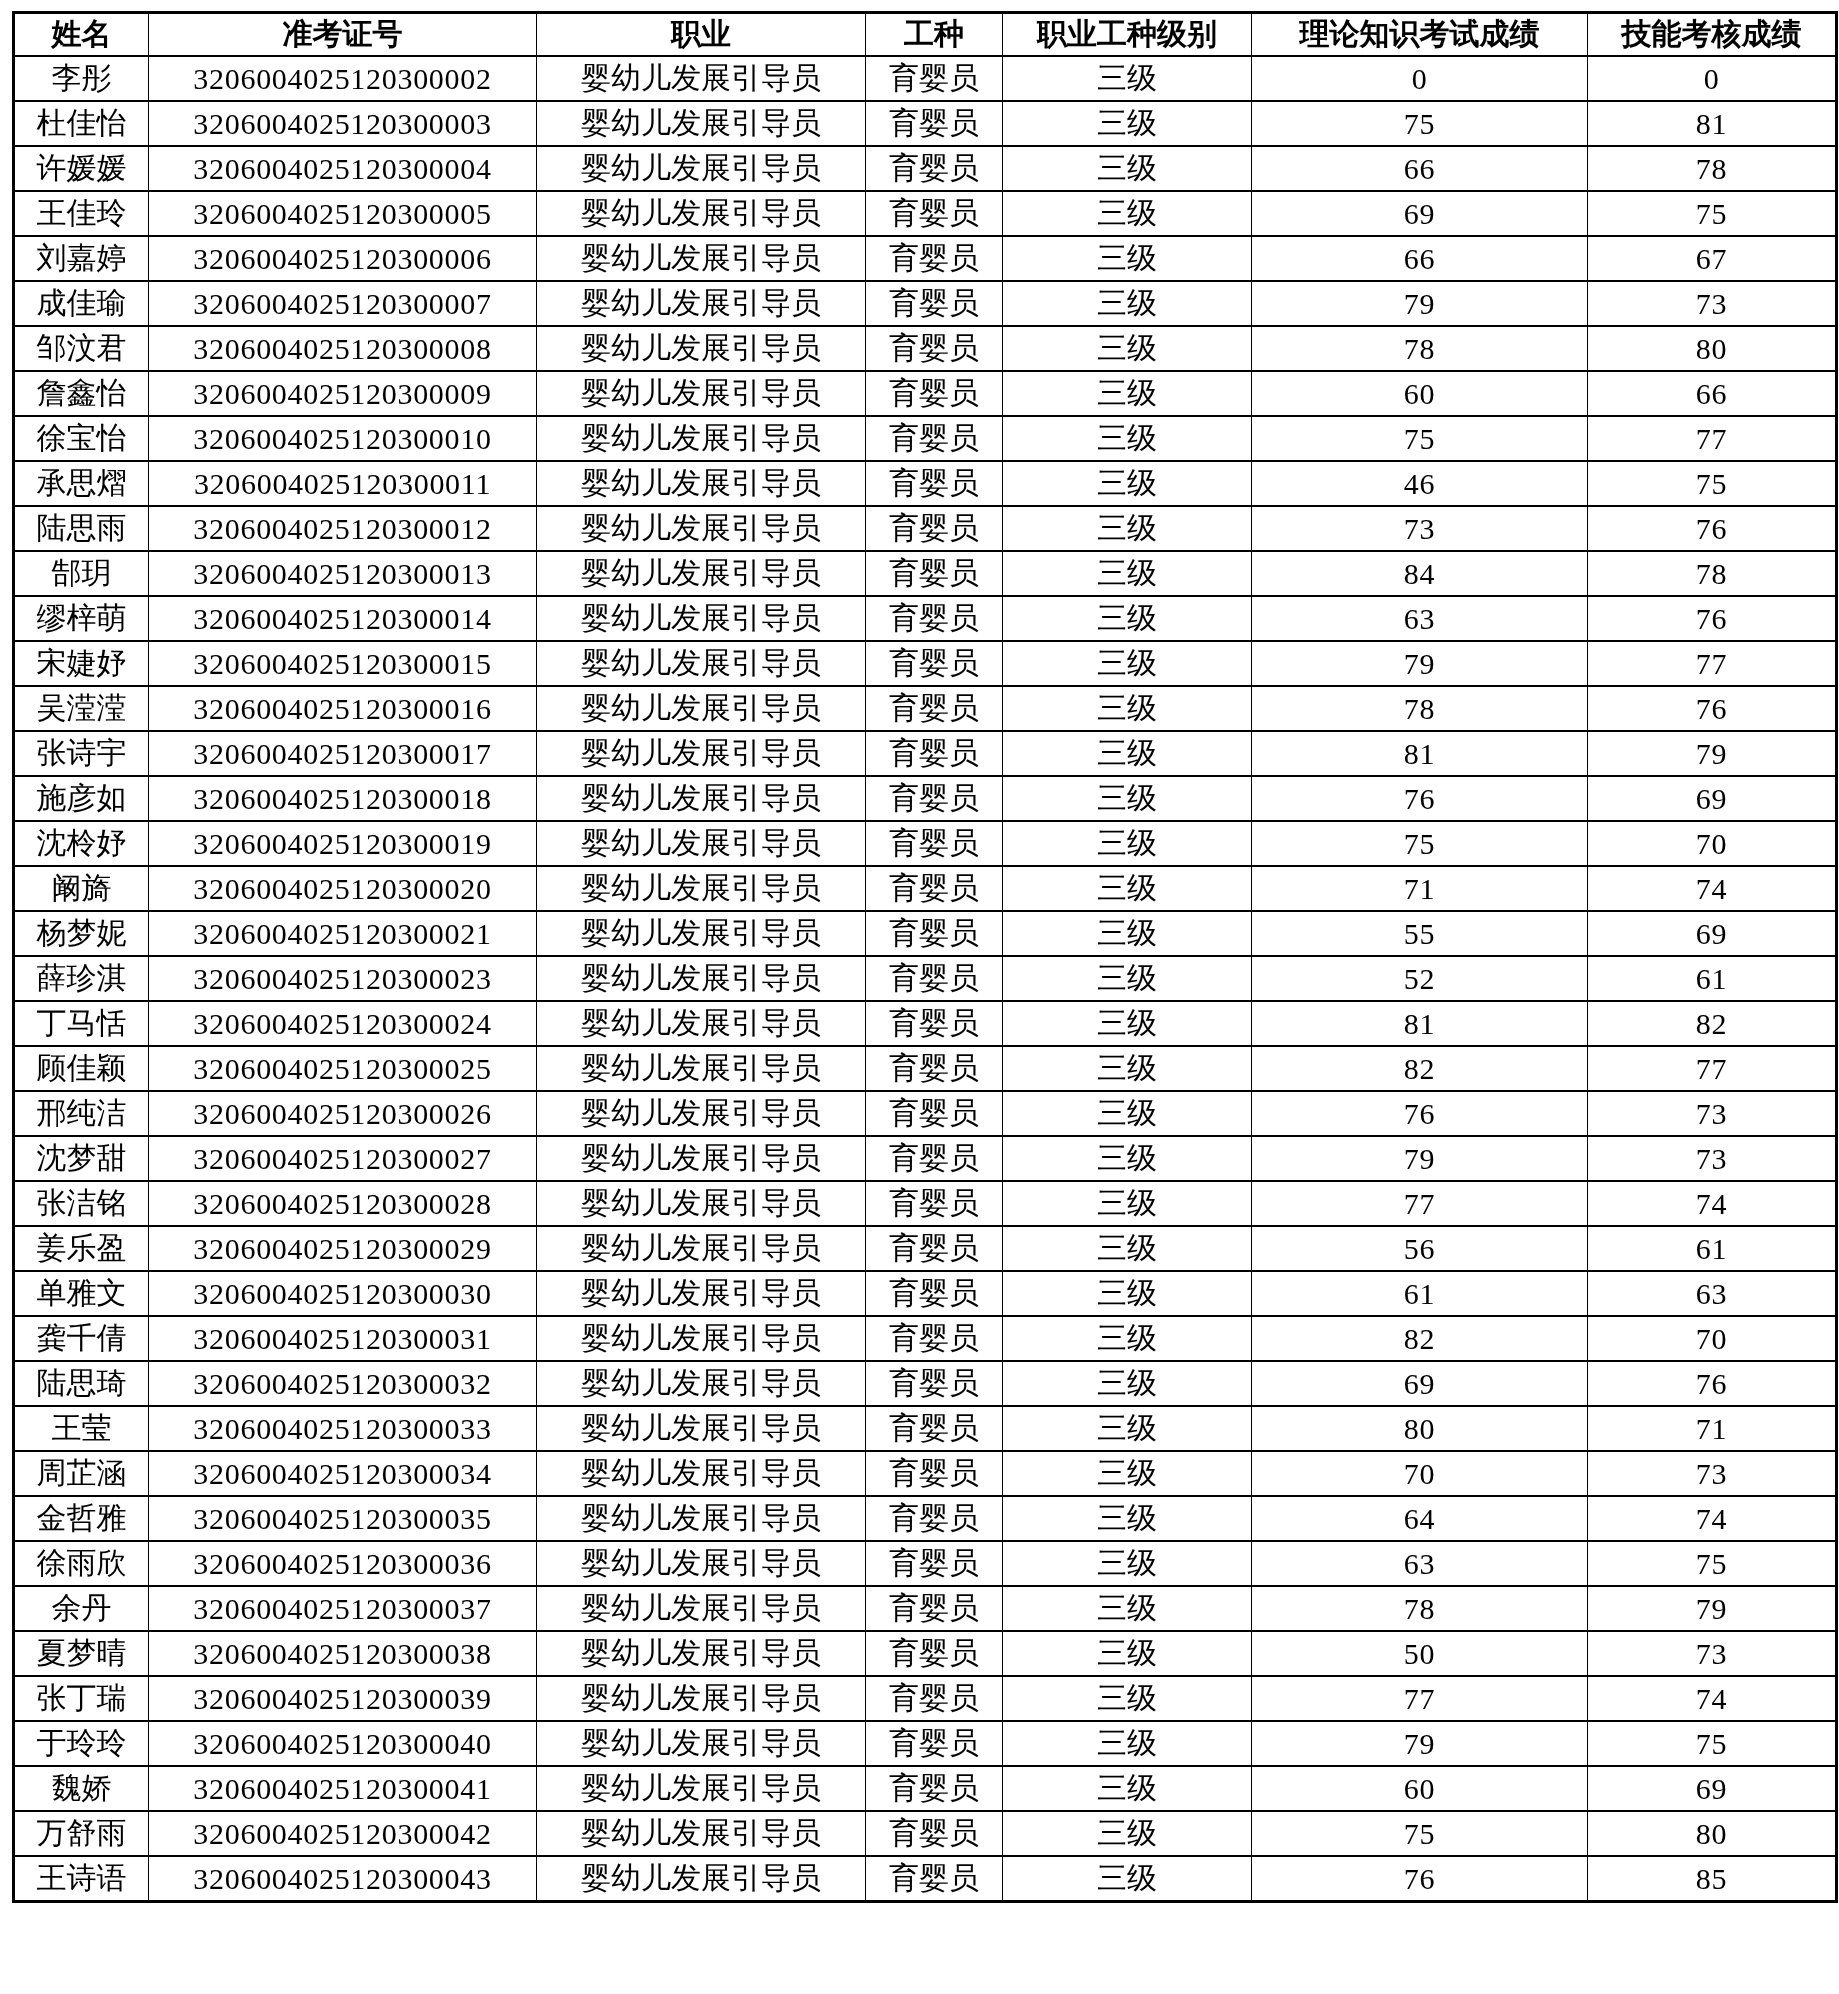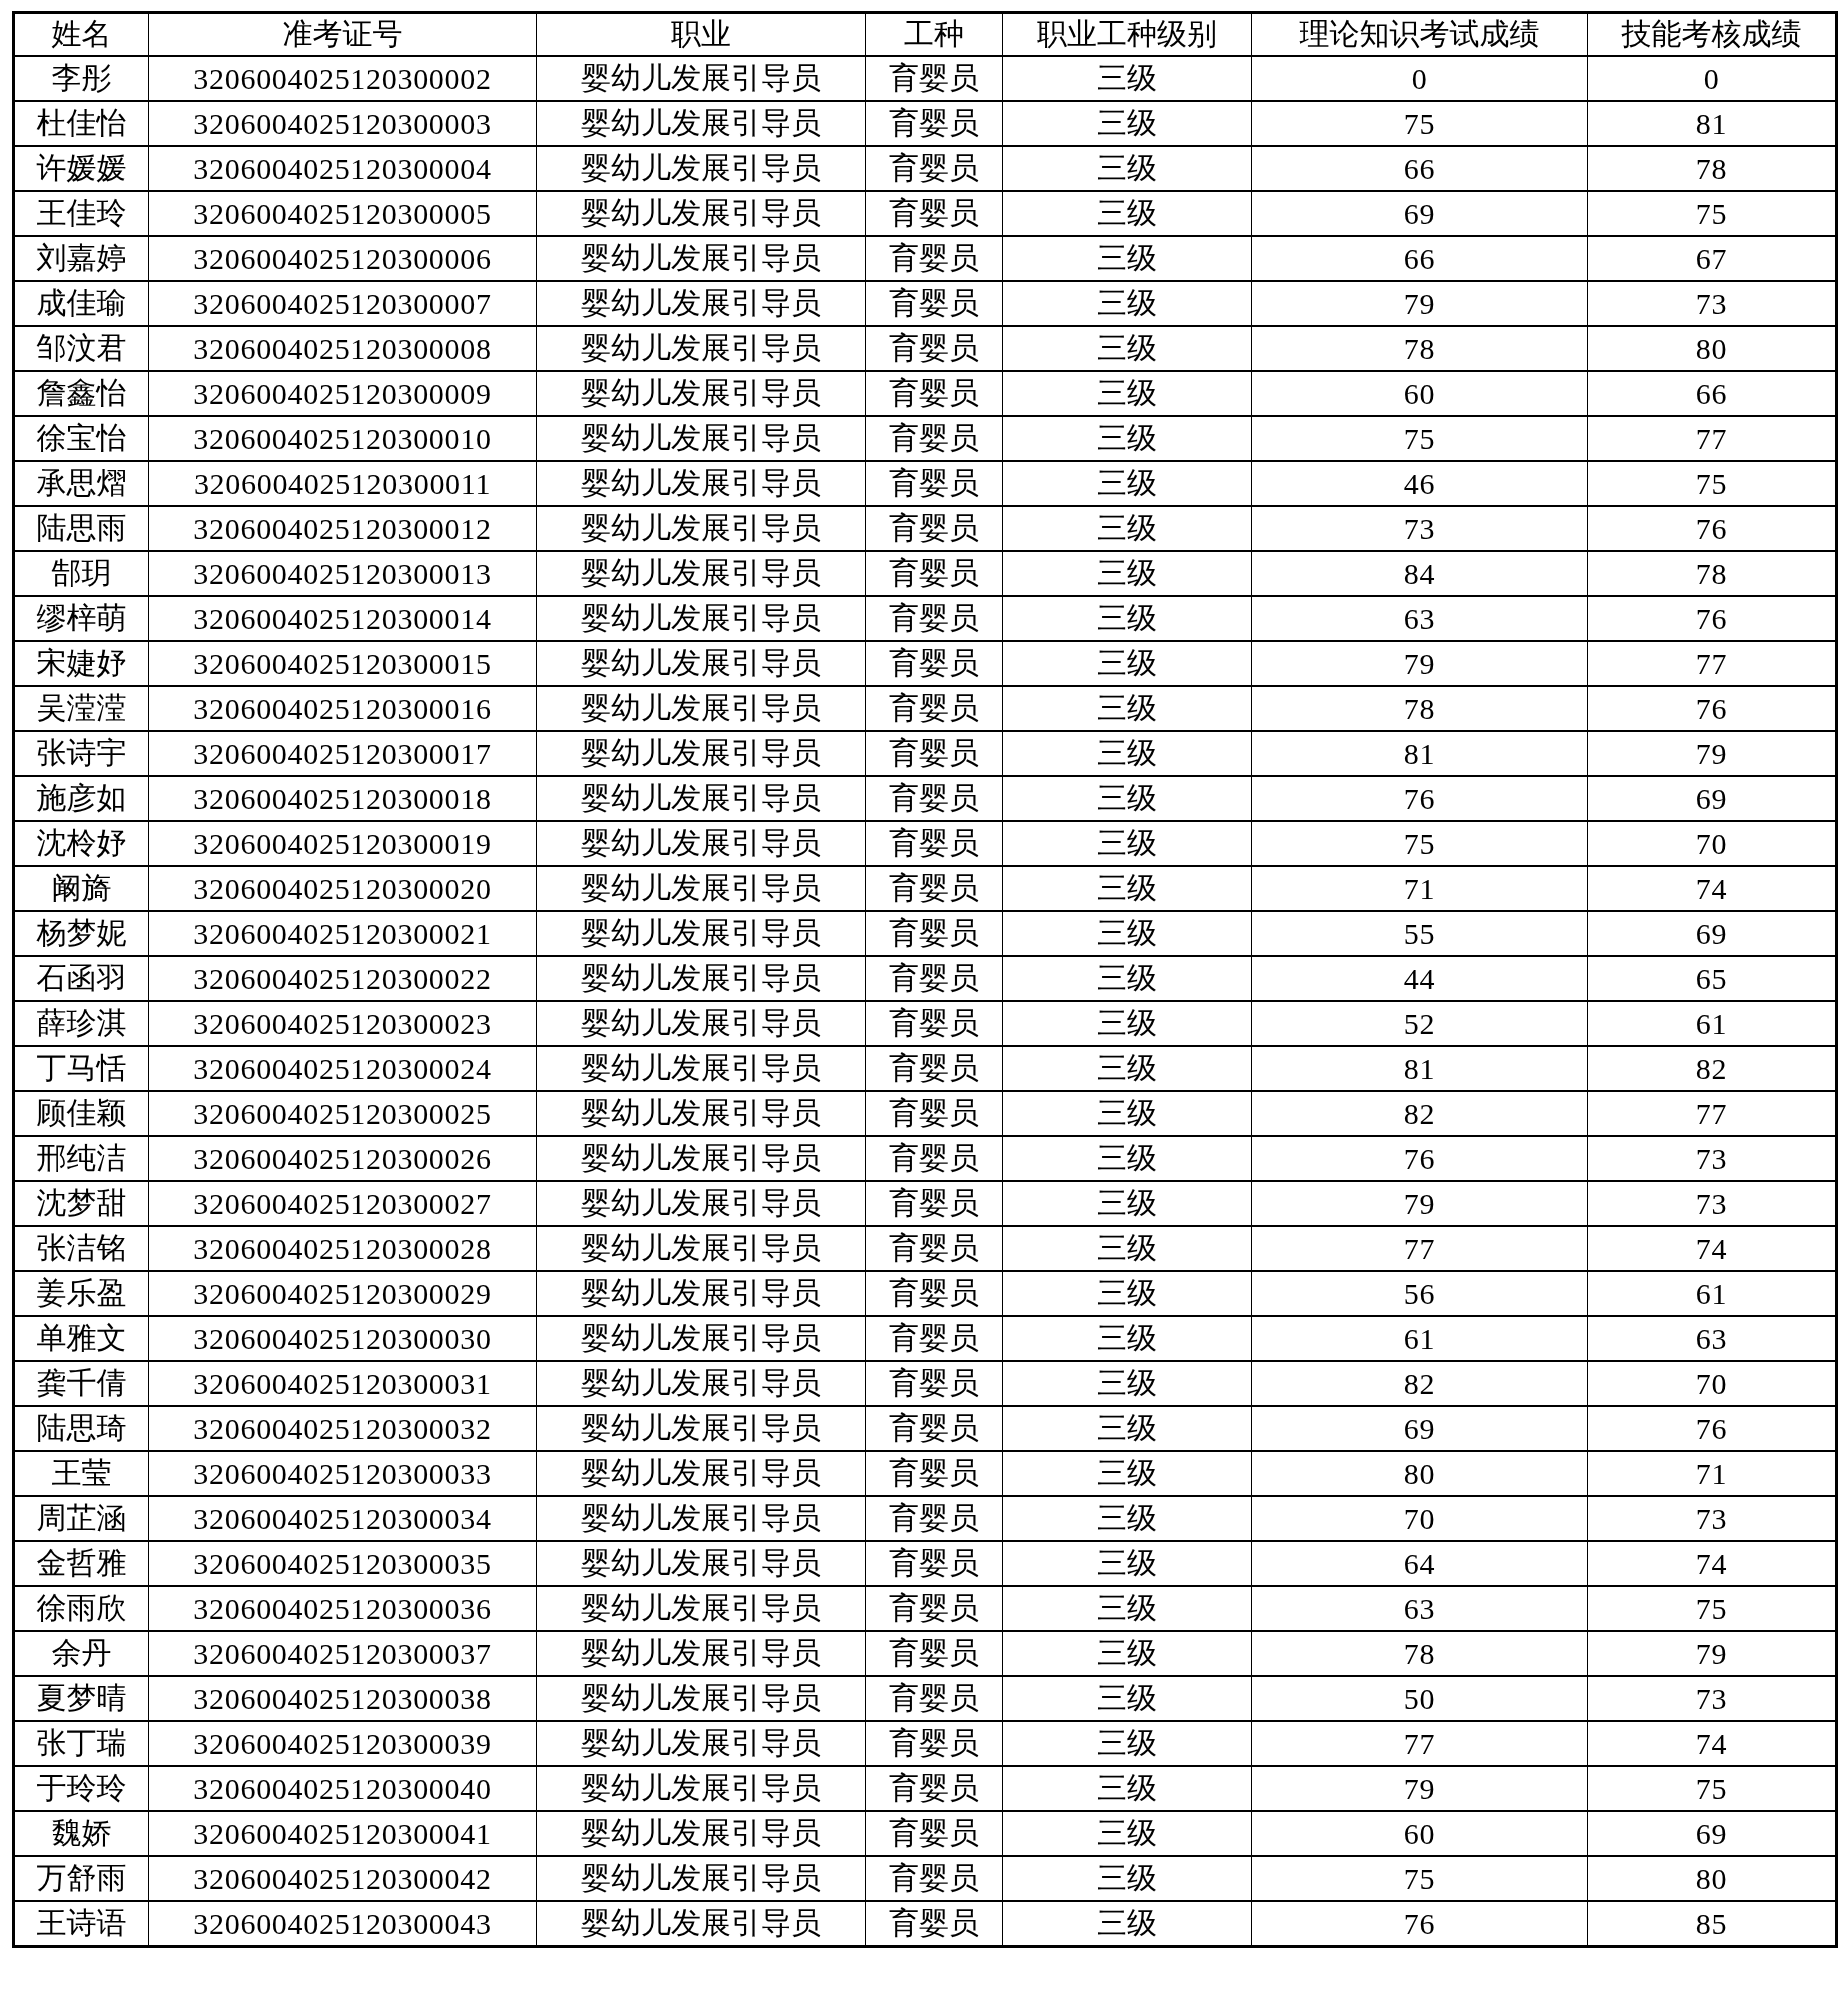--- a/index.html
+++ b/index.html
@@ -38,20 +38,21 @@
     text-align: center;
     vertical-align: middle;
     font-weight: normal;
     padding: 0;
     overflow: hidden;
     white-space: nowrap;
   }
   thead th {
     height: 41px;
     font-size: 30px;
+    font-weight: bold;
   }
   tbody td {
     height: 43px;
     font-size: 30px;
   }
   td.num {
     letter-spacing: 0.7px;
   }
 </style>
 </head>
@@ -254,29 +255,20 @@
         <tr>
           <td>杨梦妮</td>
           <td class="num">3206004025120300021</td>
           <td>婴幼儿发展引导员</td>
           <td>育婴员</td>
           <td>三级</td>
           <td class="num">55</td>
           <td class="num">69</td>
         </tr>
         <tr>
-          <td>石函羽</td>
-          <td class="num">3206004025120300022</td>
-          <td>婴幼儿发展引导员</td>
-          <td>育婴员</td>
-          <td>三级</td>
-          <td class="num">44</td>
-          <td class="num">65</td>
-        </tr>
-        <tr>
           <td>薛珍淇</td>
           <td class="num">3206004025120300023</td>
           <td>婴幼儿发展引导员</td>
           <td>育婴员</td>
           <td>三级</td>
           <td class="num">52</td>
           <td class="num">61</td>
         </tr>
         <tr>
           <td>丁马恬</td>

